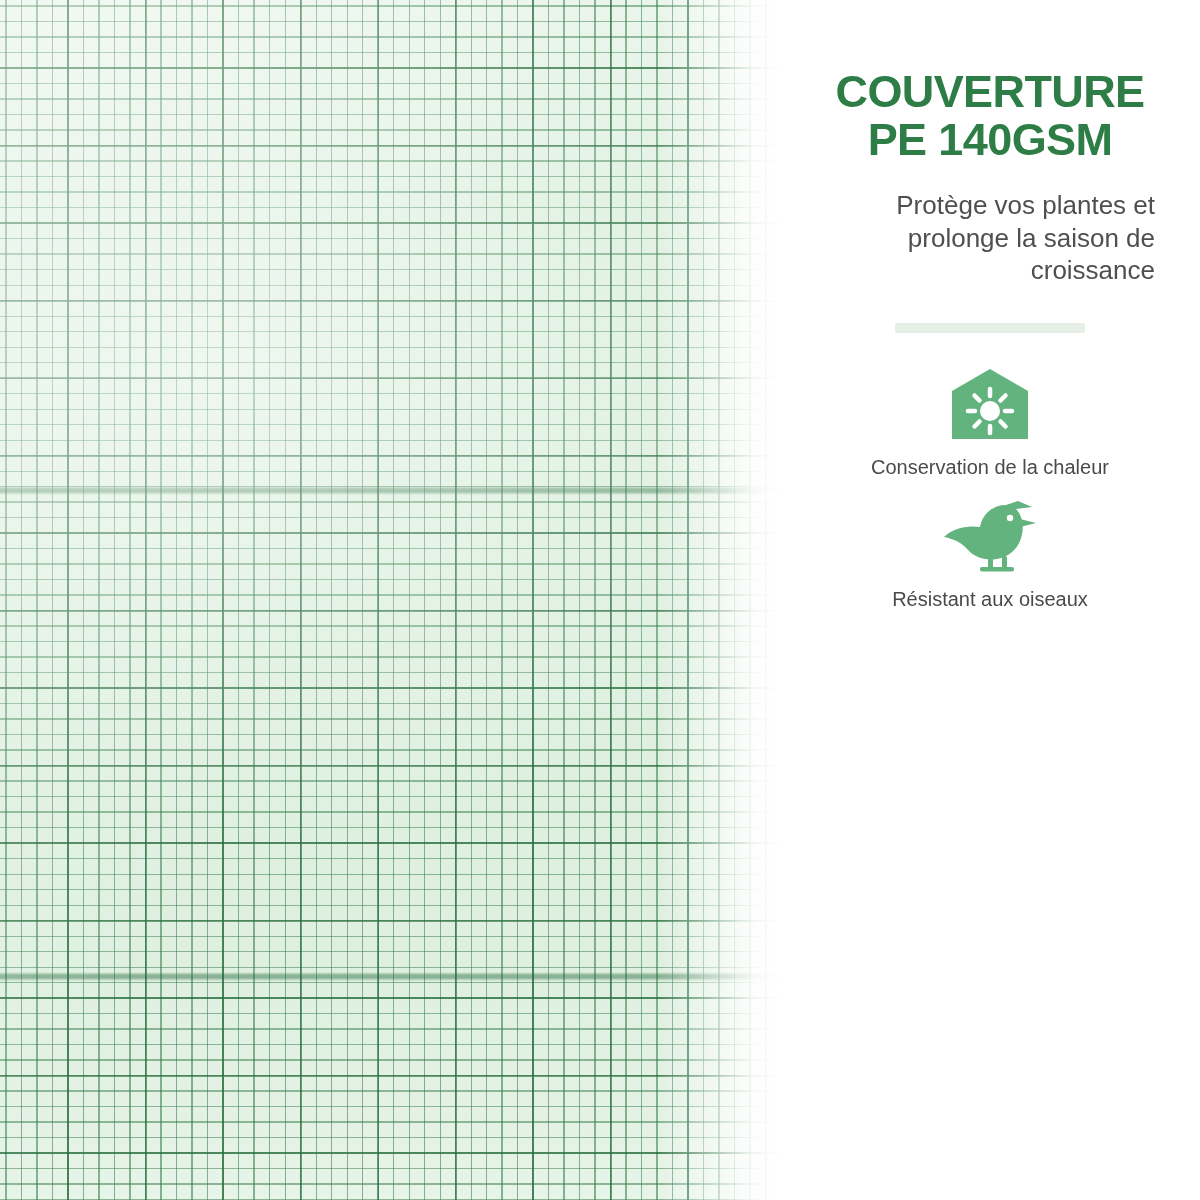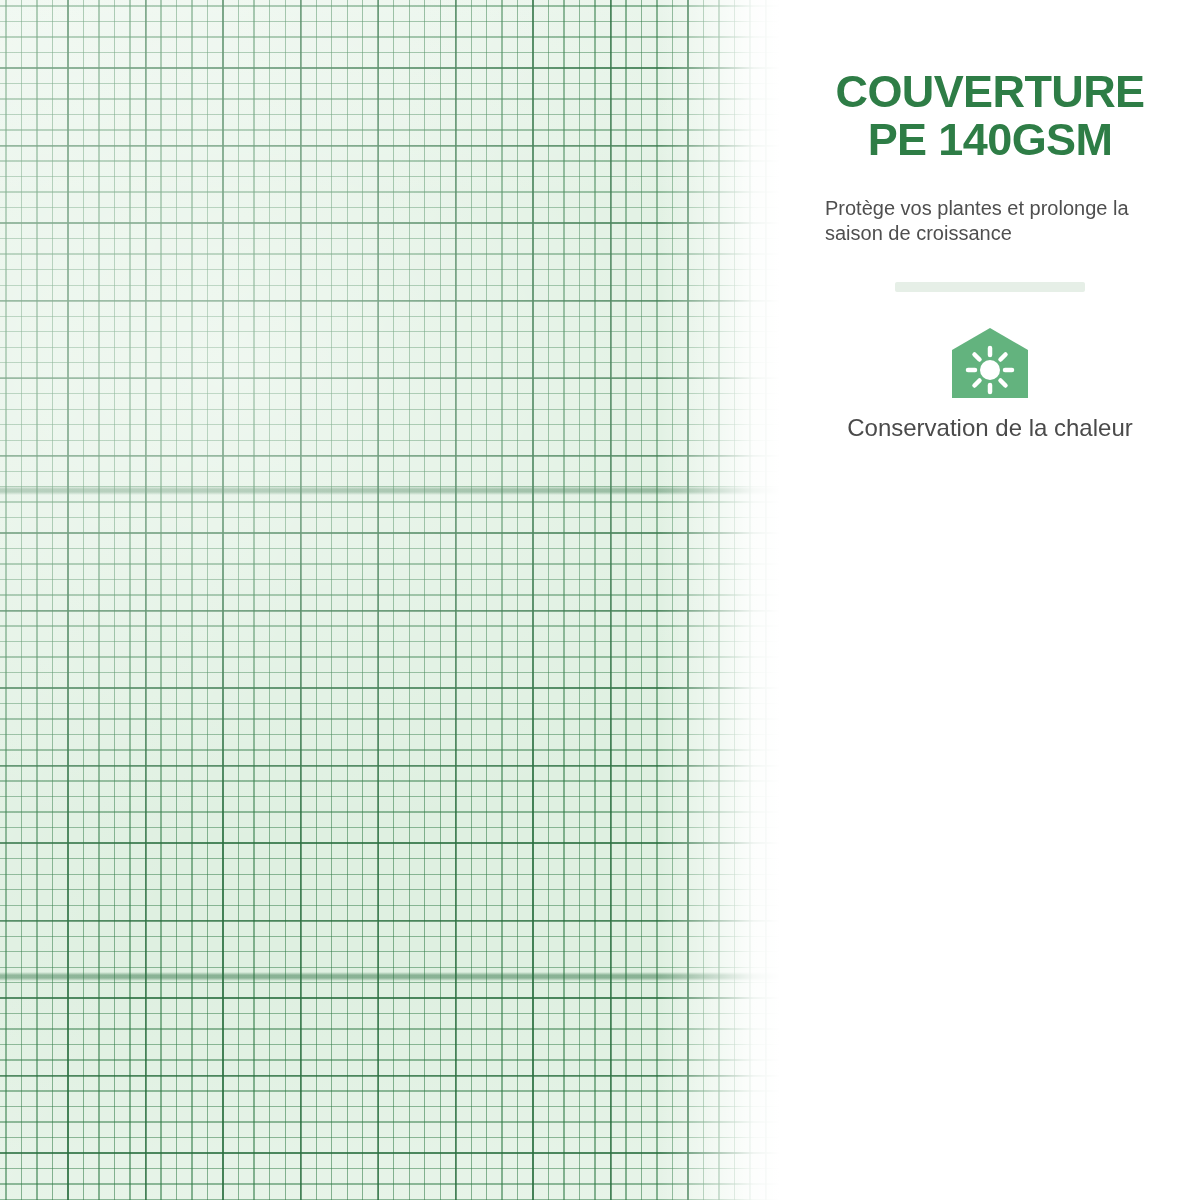--- a/index.html
+++ b/index.html
@@ -108,25 +108,25 @@
     color: #2e7d46;
     font-size: 45px;
     line-height: 1.06;
     font-weight: bold;
     letter-spacing: -0.6px;
     text-align: center;
     width: 100%;
   }
   .headline .line2 { display: block; }
   .subhead {
-    margin-top: 33px;
+    margin-top: 26px;
     color: #4f4f4f;
-    font-size: 20px;
+    font-size: 26px;
     line-height: 1.25;
-    text-align: left;
+    text-align: right;
     max-width: 330px;
     font-weight: 400;
   }
   .divider {
     margin-top: 36px;
     width: 190px;
     height: 10px;
     background: #e6efe7;
     border-radius: 2px;
   }
@@ -148,21 +148,21 @@
   .feature-icon {
     height: 74px;
     display: flex;
     align-items: center;
     justify-content: center;
   }
   .feature-icon svg { display: block; }
   .feature-label {
     margin-top: 14px;
     color: #4a4a4a;
-    font-size: 24px;
+    font-size: 20px;
     text-align: center;
     line-height: 1.2;
     white-space: nowrap;
   }
   .feature.tear .feature-icon { height: 62px; }
 </style>
 </head>
 <body>
 
 <div id="page">
@@ -205,16 +205,29 @@
               <line x1="59.5" y1="30.5" x2="54.5" y2="35.5"></line>
               <line x1="33.5" y1="56.5" x2="28.5" y2="61.5"></line>
             </g>
           </svg>
         </div>
         <div class="feature-label">Conservation de la chaleur</div>
       </div>
 
 
 
+      <div class="feature">
+        <div class="feature-icon">
+          <svg width="100" height="74" viewBox="0 0 100 74" fill="none">
+            <path d="M66 6 C52 6 42 16 40 28 C26 26 12 30 4 38 C14 40 22 44 27 50 C34 58 45 62 57 60 C70 58 80 48 82 35 C84 26 82 16 76 10 L92 8 L78 2 Z" fill="#63b37e"></path>
+            <circle cx="70" cy="19" r="3.2" fill="#ffffff"></circle>
+            <path d="M80 20 L96 24 L80 28 Z" fill="#63b37e"></path>
+            <rect x="48" y="59" width="5" height="11" rx="2" fill="#63b37e"></rect>
+            <rect x="62" y="57" width="5" height="13" rx="2" fill="#63b37e"></rect>
+            <rect x="40" y="68" width="34" height="4.5" rx="2" fill="#63b37e"></rect>
+          </svg>
+        </div>
+        <div class="feature-label">Résistant aux oiseaux</div>
+      </div>
 
     </div>
   </div>
 </div>
 
 </body></html>

